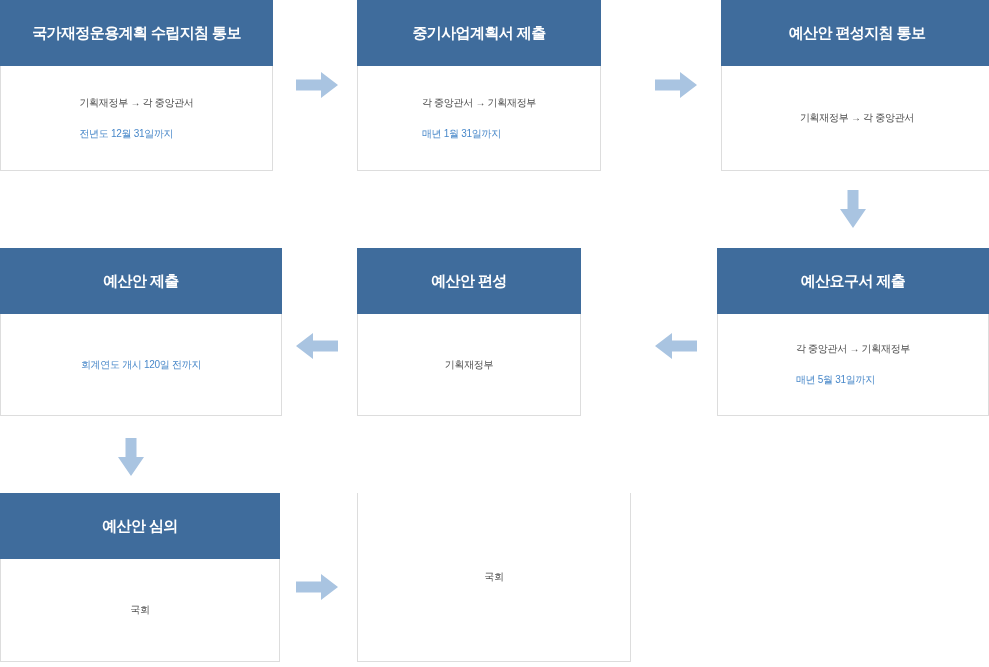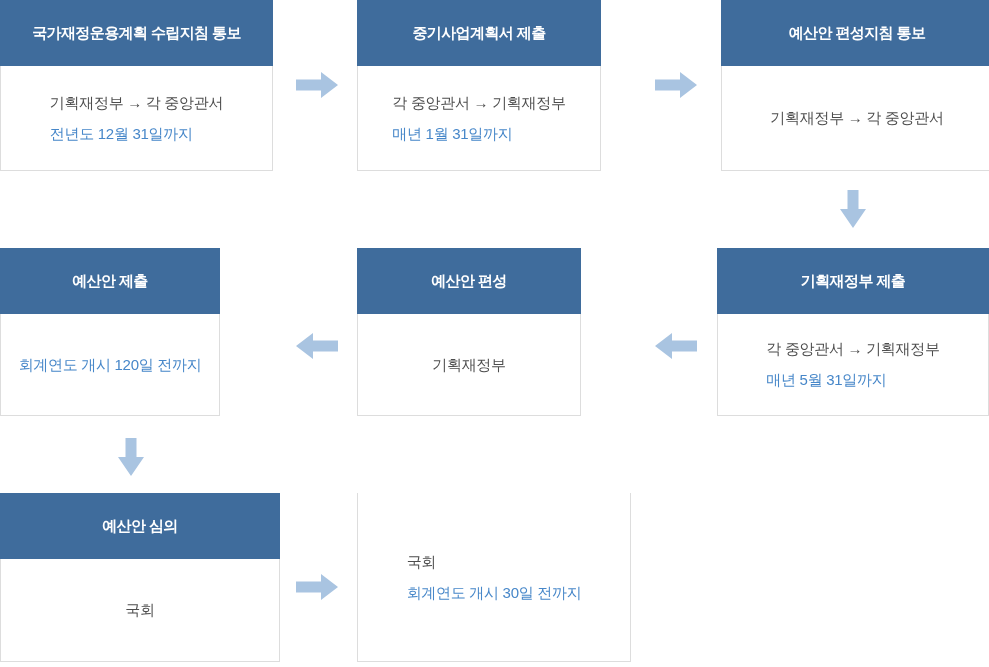--- a/index.html
+++ b/index.html
@@ -28,32 +28,32 @@
     font-size:15px;font-weight:bold;letter-spacing:-0.6px;
   }
   .box-body{
     flex:1 1 auto;
     border:1px solid var(--box-border);border-top:none;
     display:flex;align-items:center;justify-content:center;
     background:var(--box-bg);
   }
   .lines{text-align:left;}
   .line{
-    font-size:15px;letter-spacing:-0.3px;line-height:20px;
+    font-size:10px;letter-spacing:-0.3px;line-height:20px;
     white-space:nowrap;
   }
   .line + .line{margin-top:11px;}
   .line.gray{color:var(--text-gray);}
   .line.blue{color:var(--text-blue);}
 
   
   .pos-r1c1{left:0;   top:0;   width:273px;height:171px;}
   .pos-r1c2{left:357px;top:0;  width:244px;height:171px;}
   .pos-r1c3{left:721px;top:0;  width:272px;height:171px;}
-  .pos-r2c1{left:0;   top:248px;width:220px;height:168px;}
+  .pos-r2c1{left:0;   top:248px;width:282px;height:168px;}
   .pos-r2c2{left:357px;top:248px;width:224px;height:168px;}
   .pos-r2c3{left:717px;top:248px;width:272px;height:168px;}
   .pos-r3c1{left:0;   top:493px;width:280px;height:169px;}
   .pos-r3c2{left:357px;top:493px;width:274px;height:169px;}
 
   .arrow{position:absolute;display:block;}
   .arrow polygon{fill:var(--arrow);}
 </style>
 </head>
 <body>
@@ -83,21 +83,21 @@
   <div class="box pos-r1c3">
     <div class="box-header">예산안 편성지침 통보</div>
     <div class="box-body">
       <div class="lines">
         <p class="line gray">기획재정부 → 각 중앙관서</p>
       </div>
     </div>
   </div>
 
   <div class="box pos-r2c3">
-    <div class="box-header">기획재정부 제출</div>
+    <div class="box-header">예산요구서 제출</div>
     <div class="box-body">
       <div class="lines">
         <p class="line gray">각 중앙관서 → 기획재정부</p>
         <p class="line blue">매년 5월 31일까지</p>
       </div>
     </div>
   </div>
 
   <div class="box pos-r2c2">
     <div class="box-header">예산안 편성</div>
@@ -123,21 +123,20 @@
       <div class="lines">
         <p class="line gray">국회</p>
       </div>
     </div>
   </div>
 
   <div class="box pos-r3c2">
     <div class="box-body">
       <div class="lines">
         <p class="line gray">국회</p>
-        <p class="line blue">회계연도 개시 30일 전까지</p>
       </div>
     </div>
   </div>
 
   <svg class="arrow" style="left:296px;top:72px" width="42" height="26" viewBox="0 0 42 26">
     <polygon points="0,7.5 25,7.5 25,0 42,13 25,26 25,18.5 0,18.5"></polygon>
   </svg>
 
   <svg class="arrow" style="left:655px;top:72px" width="42" height="26" viewBox="0 0 42 26">
     <polygon points="0,7.5 25,7.5 25,0 42,13 25,26 25,18.5 0,18.5"></polygon>

